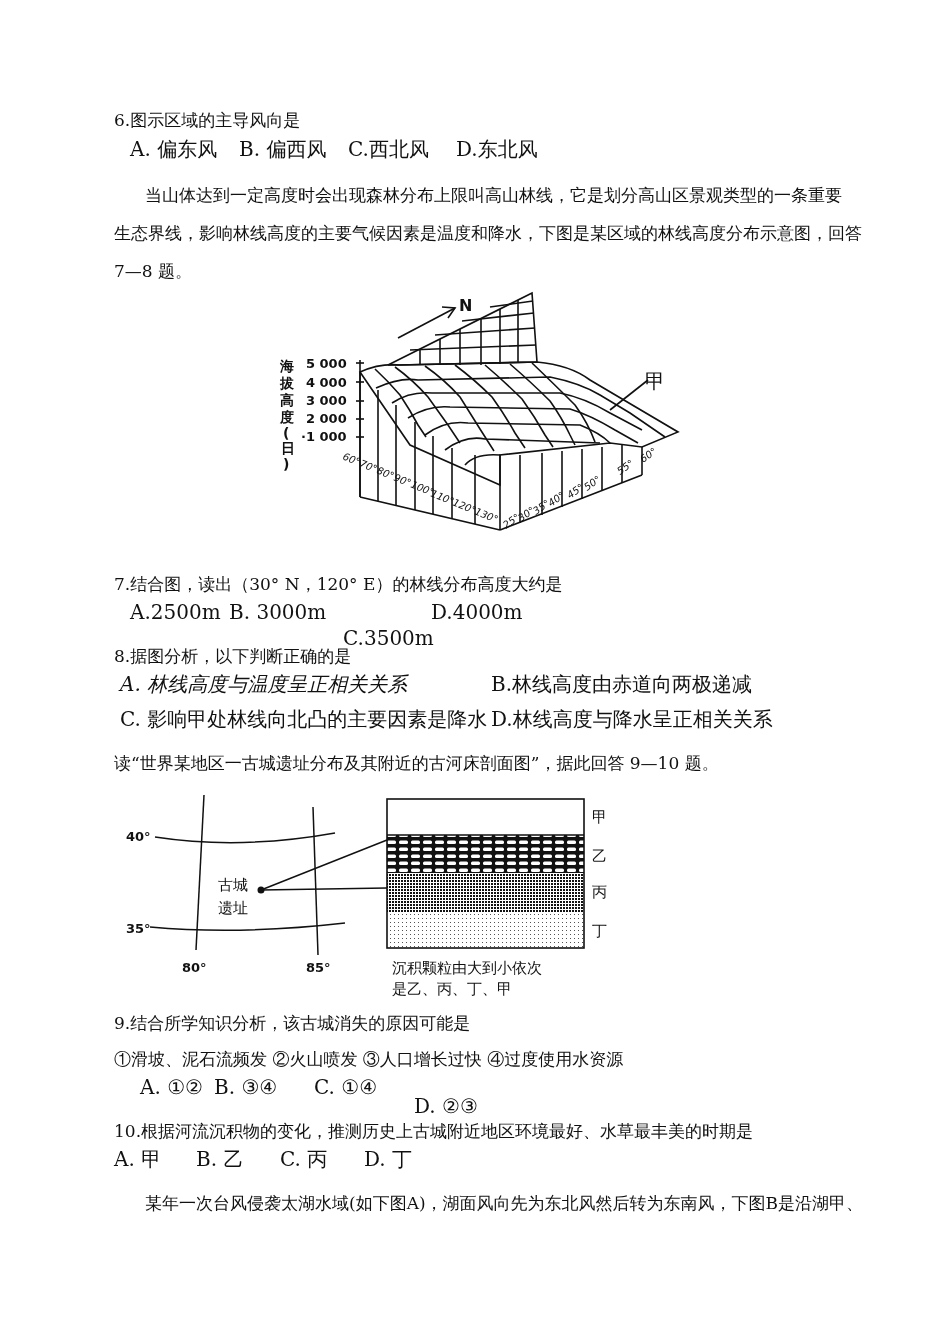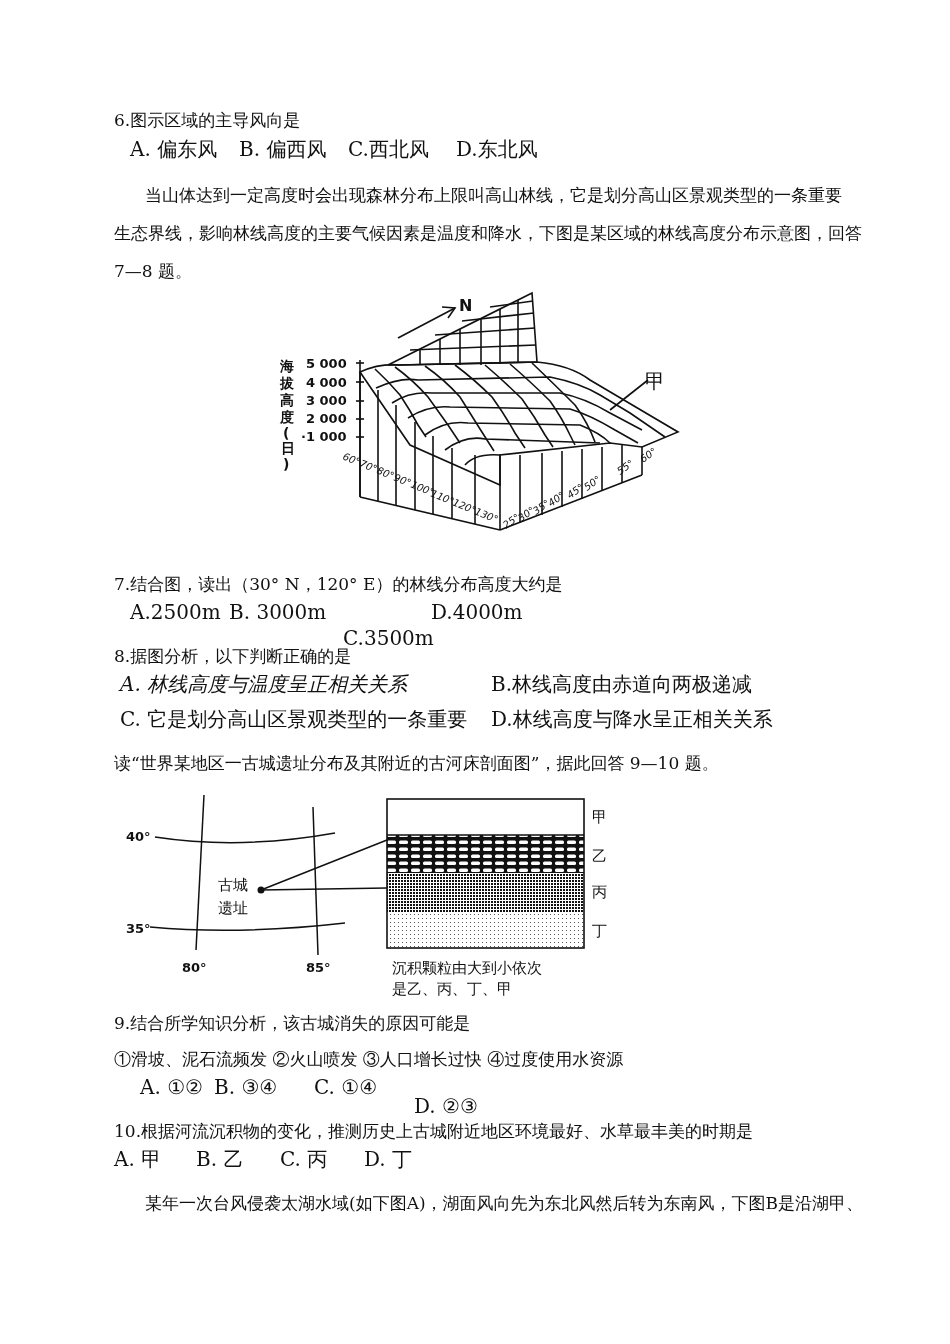--- a/index.html
+++ b/index.html
@@ -134,21 +134,21 @@
 
 <div class="line" style="left:114px; top:566px;">7.结合图，读出（30° N，120° E）的林线分布高度大约是</div>
 <div class="opt" style="left:130px; top:602px;">A.2500m</div>
 <div class="opt" style="left:229px; top:602px;text-align:right;">B.  3000m</div>
 <div class="opt" style="left:331px; top:628px;margin-left:12px;">C.3500m</div>
 <div class="opt" style="left:431px; top:602px;">D.4000m</div>
 
 <div class="line" style="left:114px; top:638px;">8.据图分析，以下判断正确的是</div>
 <div class="opt" style="left:120px; top:674px;font-style:italic;">A.  林线高度与温度呈正相关关系</div>
 <div class="opt" style="left:491px; top:674px;">B.林线高度由赤道向两极递减</div>
-<div class="opt" style="left:120px; top:709px;">C.  它是划分高山区景观类型的一条重要</div>
+<div class="opt" style="left:120px; top:709px;">C.  影响甲处林线向北凸的主要因素是降水</div>
 <div class="opt" style="left:491px; top:709px;">D.林线高度与降水呈正相关关系</div>
 
 <div class="line" style="left:114px; top:745px;">读“世界某地区一古城遗址分布及其附近的古河床剖面图”，据此回答 9—10 题。</div>
 
 <div class="fig" style="left:110px; top:790px; width:530px; height:210px;">
   <svg width="530" height="210" viewBox="0 0 530 210" xmlns="http://www.w3.org/2000/svg">
     <defs>
       <pattern id="brick" width="12" height="7" patternUnits="userSpaceOnUse">
         <rect width="12" height="7" fill="#111"></rect>
         <rect x="1" y="1.5" width="9" height="3.5" rx="1.5" fill="#fff"></rect>

